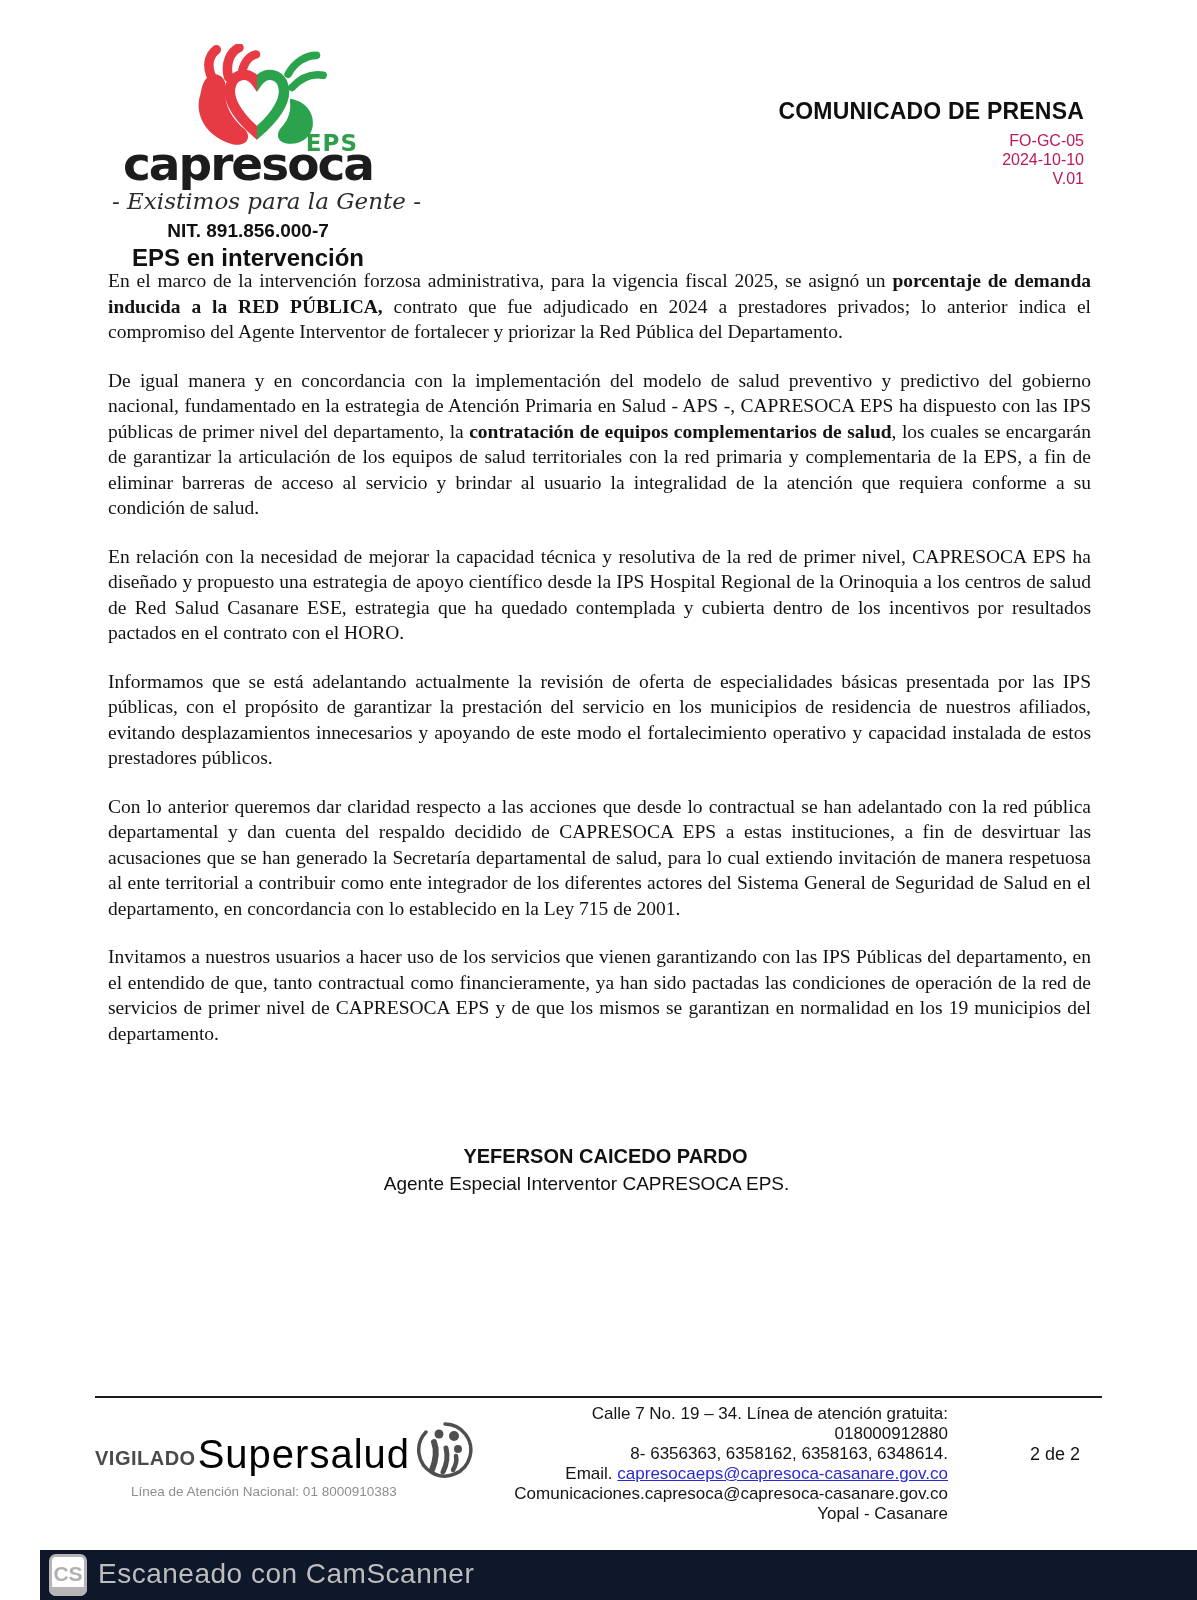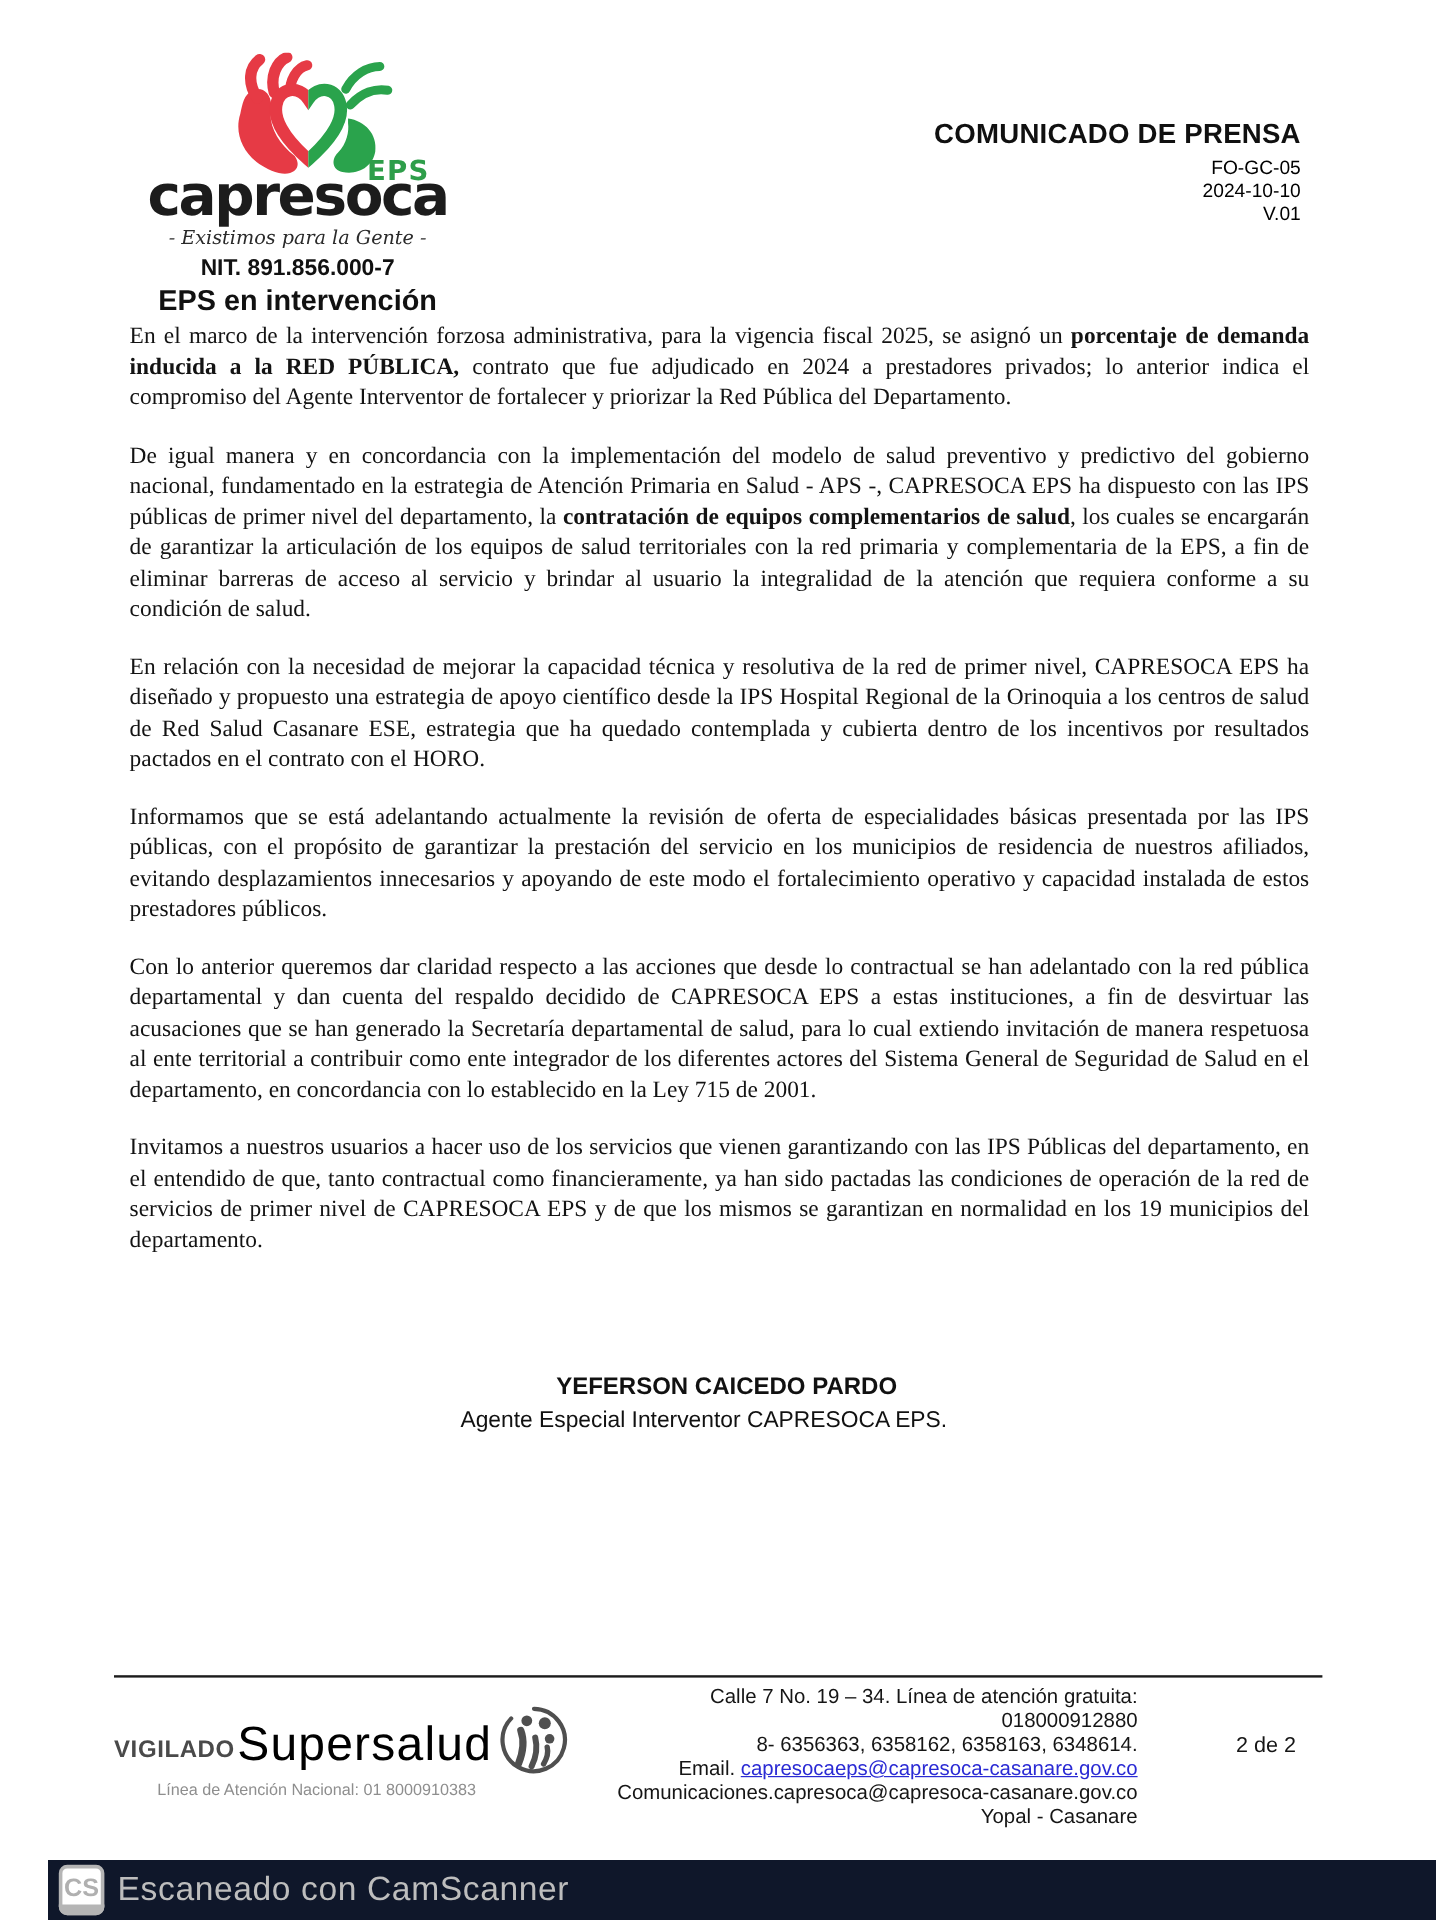--- a/index.html
+++ b/index.html
@@ -16,30 +16,30 @@
   .eps-tag {
     position:absolute; top:86px; right:26px;
     font-family:"DejaVu Sans", sans-serif; font-weight:bold; font-size:23px;
     color:#2e9e4a; letter-spacing:1px;
   }
   .wordmark {
     font-family:"DejaVu Sans", sans-serif; font-weight:bold; font-size:47px;
     letter-spacing:-2px; color:#1c1c1c; line-height:0.85; margin-top:-4px;
   }
   .script-line {
-    font-family:"DejaVu Serif", serif; font-style:italic; font-size:16px;
+    font-family:"DejaVu Serif", serif; font-style:italic; font-size:23px;
     color:#2a2a2a; margin-top:4px; letter-spacing:0px; white-space:nowrap;
   }
   .nit-line { font-weight:bold; font-size:19px; margin-top:6px; color:#111; }
   .status-line { font-weight:bold; font-size:24px; margin-top:2px; color:#111; }
 
   
   .header-block { position:absolute; top:98px; right:113px; text-align:right; }
   .header-title { font-weight:bold; font-size:23px; letter-spacing:0.2px; color:#101010; }
-  .header-meta { font-size:16px; line-height:19px; margin-top:6px; color:#000000; }
+  .header-meta { font-size:16px; line-height:19px; margin-top:6px; color:#be185d; }
 
   
   .body-text {
     position:absolute; left:108px; top:268px; width:983px;
     font-family:"Liberation Serif", serif; font-size:19.5px; line-height:25.5px;
     text-align:justify; color:#131313;
   }
   .body-text p { margin:0 0 23px 0; }
   .b { font-weight:bold; }
 

